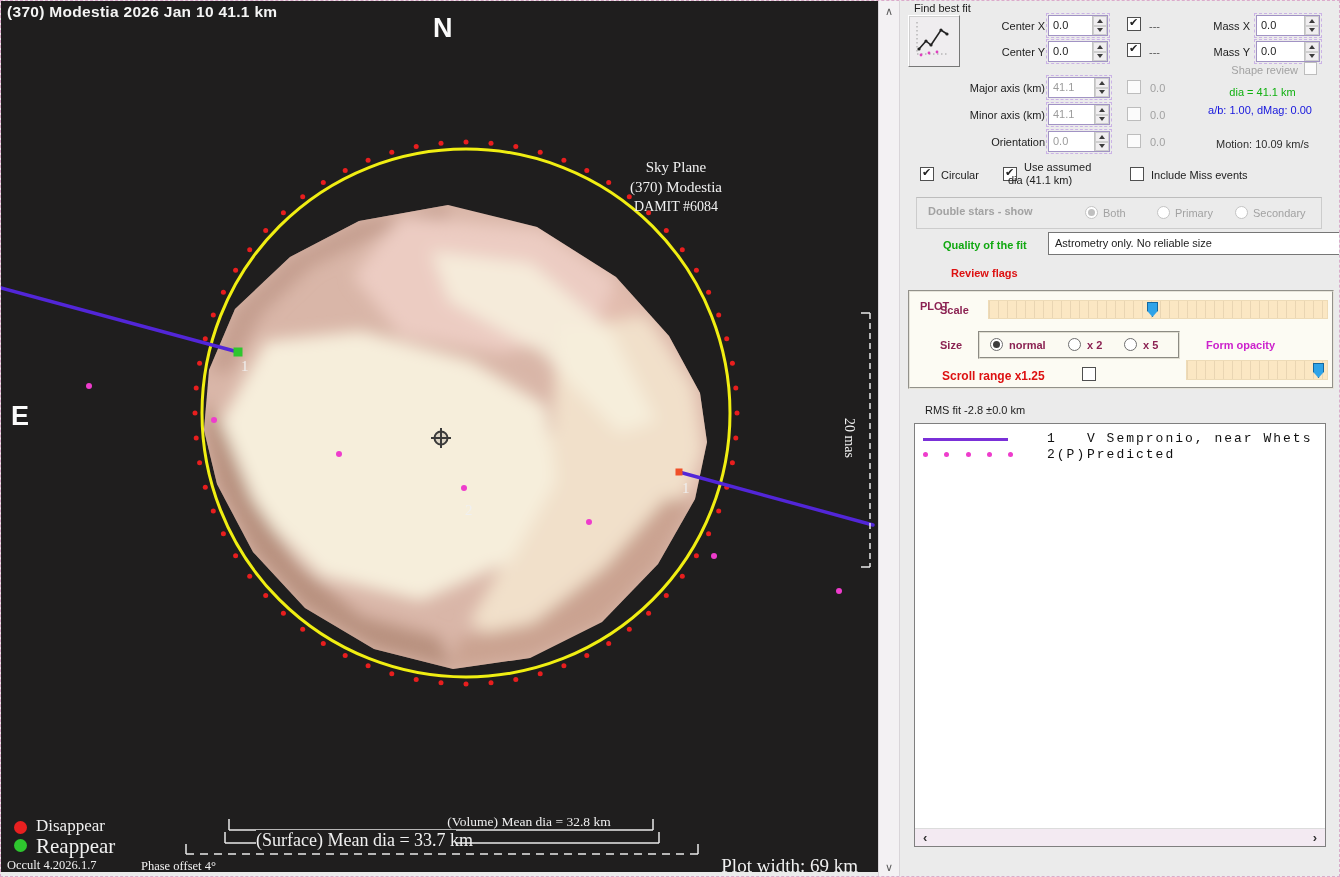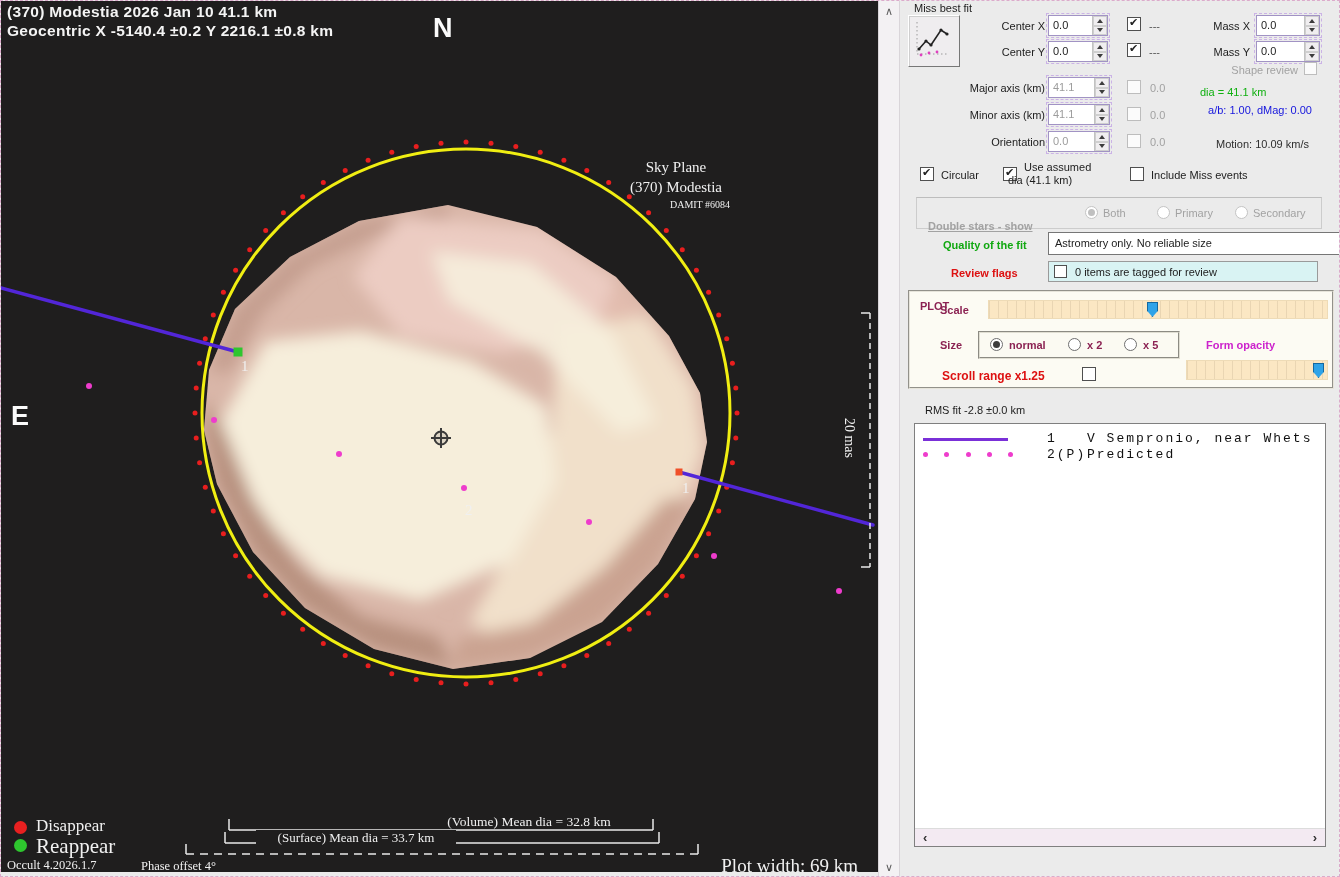--- a/index.html
+++ b/index.html
@@ -187,51 +187,50 @@
       <g stroke="#e9e9e9" stroke-width="1.5" fill="none">
         <path d="M224,831 V842 M658,831 V842 M224,842 H658"></path>
       </g>
       <g stroke="#e9e9e9" stroke-width="1.5" fill="none">
         <path d="M185,843 V853 M697,843 V853"></path>
         <path d="M185,853 H697" stroke-dasharray="8,6"></path>
       </g>
     </svg>
 
     <div class="ttl" style="left:6px;top:2px;">(370) Modestia  2026 Jan 10   41.1 km</div>
-    <div class="ttl" style="left:6px;top:21px;">Geocentric X -5140.4 ±0.2  Y 2216.1 ±0.8 km</div>
     <div class="bigdir" style="left:432px;top:12px;">N</div>
     <div class="bigdir" style="left:10px;top:400px;">E</div>
 
     <div class="ptxt" style="left:590px;top:158px;width:170px;text-align:center;font-size:15px;">Sky Plane</div>
     <div class="ptxt" style="left:590px;top:178px;width:170px;text-align:center;font-size:15px;">(370) Modestia</div>
-    <div class="ptxt" style="left:614px;top:198px;width:170px;text-align:center;font-size:10px;">DAMIT #6084</div>
+    <div class="ptxt" style="left:590px;top:198px;width:170px;text-align:center;font-size:14px;">DAMIT #6084</div>
 
     <div class="ptxt" style="left:818px;top:429px;font-size:14px;transform:rotate(90deg);transform-origin:center;width:60px;text-align:center;">20 mas</div>
 
     <div class="legend-dot" style="left:13px;top:820px;background:#e82020;"></div>
     <div class="ptxt" style="left:35px;top:815px;font-size:17px;">Disappear</div>
     <div class="legend-dot" style="left:13px;top:838px;background:#2ec62e;"></div>
     <div class="ptxt" style="left:35px;top:833px;font-size:21px;">Reappear</div>
 
     <div class="ptxt" style="left:428px;top:813px;width:200px;text-align:center;font-size:13.5px;">(Volume) Mean dia = 32.8 km</div>
-    <div class="ptxt" style="left:255px;top:829px;width:200px;text-align:center;font-size:13px;background:#1f1e1e;">(Surface) Mean dia = 33.7 km</div>
+    <div class="ptxt" style="left:255px;top:829px;width:200px;text-align:center;font-size:18px;background:#1f1e1e;">(Surface) Mean dia = 33.7 km</div>
     <div class="ptxt" style="left:393px;top:855px;width:100px;text-align:center;font-size:15px;font-style:italic;"></div>
     <div class="ptxt" style="right:20px;top:854px;font-size:19px;">Plot width: 69 km</div>
     <div class="ptxt" style="left:6px;top:857px;font-size:12.5px;">Occult 4.2026.1.7</div>
     <div class="ptxt" style="left:140px;top:858px;font-size:12.5px;">Phase offset 4°</div>
   </div>
 
   <div class="vscroll">
     <div class="arr" style="top:4px;">∧</div>
     <div class="arr" style="bottom:4px;">∨</div>
   </div>
 
   <div class="panel">
 
-    <div class="lbl" style="left:14px;top:1px;">Miss best fit</div>
+    <div class="lbl" style="left:14px;top:1px;">Find best fit</div>
 
     <div class="btn3d" style="left:8px;top:14px;width:50px;height:50px;">
       <svg width="46" height="46" viewBox="0 0 46 46">
         <path d="M8,6 V38 M8,38 H40" stroke="#9a9a9a" stroke-width="1" stroke-dasharray="1.5,2.5" fill="none"></path>
         <polyline points="10,33 17,25 22,29 32,14 38,18" stroke="#222" stroke-width="1.6" fill="none"></polyline>
         <g fill="#222">
             <circle cx="10" cy="33" r="1.6"></circle>
             <circle cx="17" cy="25" r="1.6"></circle>
             <circle cx="22" cy="29" r="1.6"></circle>
             <circle cx="32" cy="14" r="1.6"></circle>
@@ -309,21 +308,21 @@
           <div class="sb">
             <div class="tri-u"></div>
           </div>
           <div class="sb">
             <div class="tri-d"></div>
           </div>
         </div>
     </div>
     <div class="cb dis" style="left:227px;top:79px;"></div>
     <div class="lbl graytx" style="left:250px;top:81px;">0.0</div>
-    <div class="lbl" style="left:300px;top:85px;width:125px;text-align:left;color:#10b010;">dia = 41.1 km</div>
+    <div class="lbl" style="left:300px;top:85px;width:125px;text-align:center;color:#10b010;">dia = 41.1 km</div>
 
     <div class="lbl rt" style="left:40px;top:108px;width:105px;">Minor axis (km)</div>
     <div class="spin gray" style="left:148px;top:103px;width:62px;height:21px;">
       <div class="val">41.1</div>
       <div class="btns">
           <div class="sb">
             <div class="tri-u"></div>
           </div>
           <div class="sb">
             <div class="tri-d"></div>
@@ -352,40 +351,36 @@
 
     <div class="cb checked" style="left:20px;top:166px;"></div>
     <div class="lbl" style="left:41px;top:168px;">Circular</div>
     <div class="cb checked" style="left:103px;top:166px;"></div>
     <div class="lbl" style="left:124px;top:160px;">Use assumed</div>
     <div class="lbl" style="left:108px;top:173px;">dia (41.1 km)</div>
     <div class="cb" style="left:230px;top:166px;"></div>
     <div class="lbl" style="left:251px;top:168px;">Include Miss events</div>
 
     <div class="groupbox" style="left:16px;top:196px;width:404px;height:30px;">
-      <div class="lbl graytx" style="left:11px;top:22px;font-weight:bold;text-decoration:underline;">Double stars - show</div>
+      <div class="lbl graytx" style="left:11px;top:7px;font-weight:bold;">Double stars - show</div>
       <div class="radio dis sel" style="left:168px;top:8px;"></div>
       <div class="lbl graytx" style="left:186px;top:9px;">Both</div>
       <div class="radio dis" style="left:240px;top:8px;"></div>
       <div class="lbl graytx" style="left:258px;top:9px;">Primary</div>
       <div class="radio dis" style="left:318px;top:8px;"></div>
       <div class="lbl graytx" style="left:336px;top:9px;">Secondary</div>
     </div>
 
     <div class="lbl greentx" style="left:18px;top:238px;">Quality of the fit</div>
     <div class="dd" style="left:148px;top:231px;width:312px;height:23px;">
       <div class="txt">Astrometry only. No reliable size</div>
       <div class="chev">⌄</div>
     </div>
 
     <div class="lbl redtx" style="left:51px;top:266px;">Review flags</div>
-    <div style="position:absolute;left:148px;top:260px;width:270px;height:21px;background:#d9f3f3;border:1px solid #9a9a9a;box-sizing:border-box;">
-      <div class="cb small" style="left:5px;top:3px;"></div>
-      <div class="lbl" style="left:26px;top:4px;">0 items are tagged for review</div>
-    </div>
 
     <div class="plotbox" style="left:8px;top:289px;width:426px;height:99px;">
       <div class="lbl maroon" style="left:10px;top:6px;width:12px;word-break:break-all;line-height:17px;">PLOT</div>
       <div class="lbl maroon" style="left:30px;top:12px;">Scale</div>
       <div class="slider" style="left:78px;top:8px;width:340px;height:19px;">
         <div class="thumb" style="left:158px;"></div>
       </div>
       <div class="lbl maroon" style="left:30px;top:47px;">Size</div>
       <div style="position:absolute;left:68px;top:39px;width:202px;height:28px;border:2px groove #e0ded2;background:#fbfaf2;box-sizing:border-box;">
         <div class="radio sel" style="left:10px;top:5px;"></div>

